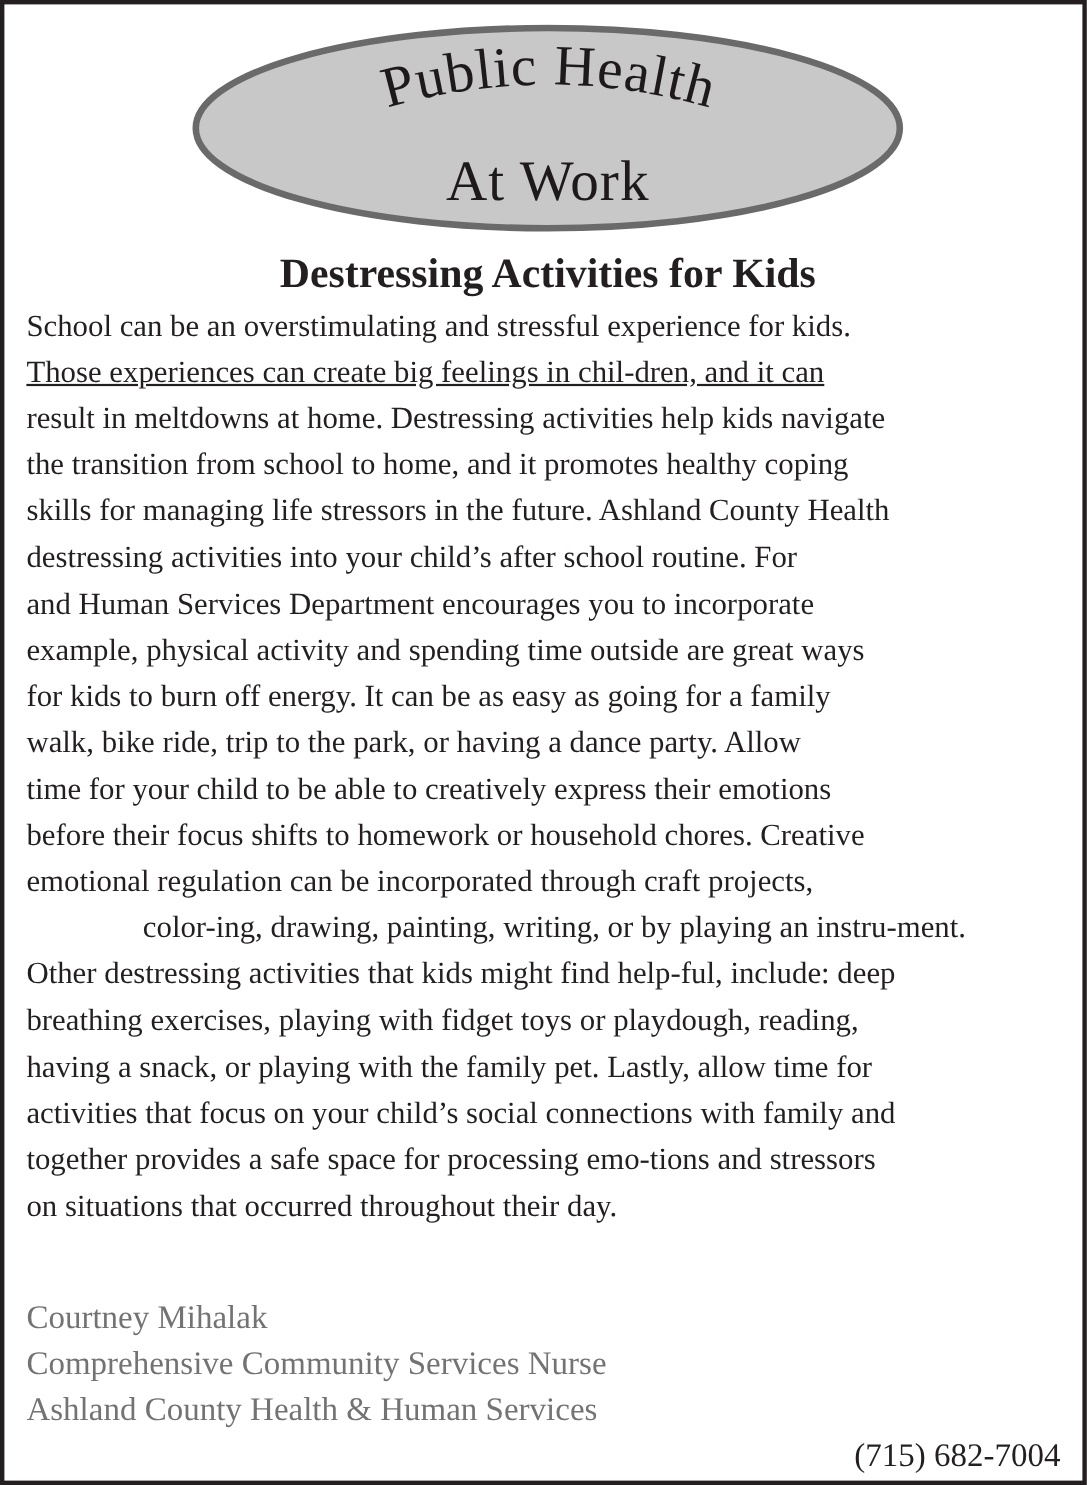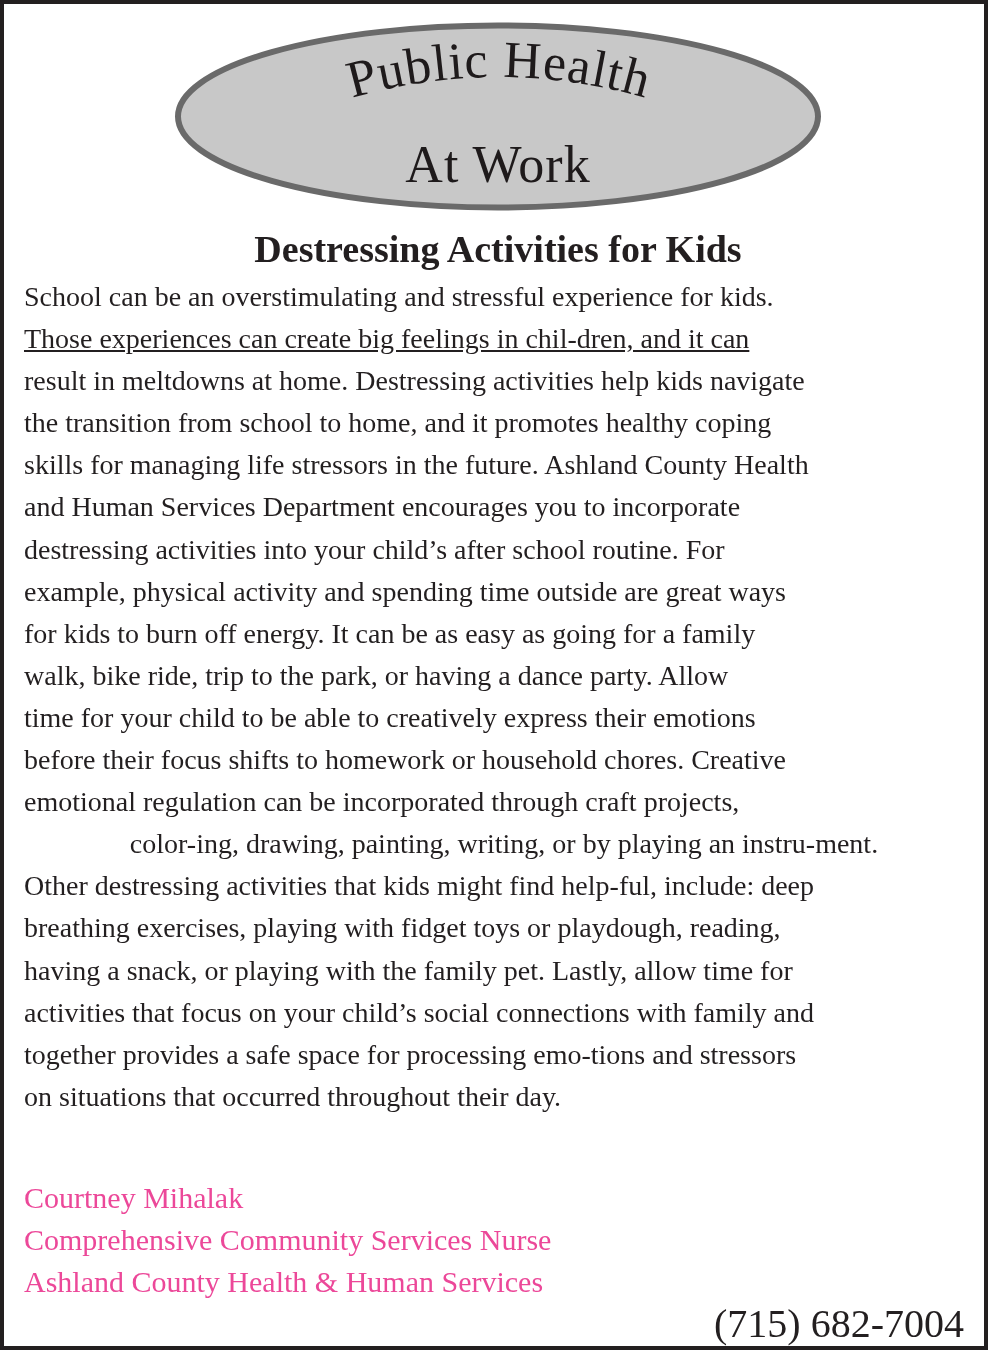--- a/index.html
+++ b/index.html
@@ -60,32 +60,32 @@
     display: block;
     height: 42.1px;
   }
   .signature {
     position: absolute;
     left: 20px;
     top: 1173px;
     font-family: "Liberation Serif", serif;
     font-size: 30px;
     line-height: 42px;
-    color: #ec4899;
+    color: #737373;
     white-space: nowrap;
   }
   .signature .line {
     display: block;
   }
   .phone {
     position: absolute;
     right: 20px;
     top: 1299px;
     font-family: "Liberation Serif", serif;
-    font-size: 40px;
+    font-size: 30px;
     line-height: 42px;
     color: #231f20;
     white-space: nowrap;
   }
 </style>
 </head>
 <body>
 
 <div class="frame">
 
@@ -103,22 +103,22 @@
   </div>
 
   <h1 class="headline">Destressing Activities for Kids</h1>
 
   <div class="body-text">
     <span class="line" style="display: block;">School can be an overstimulating and stressful experience for kids.</span>
     <span class="line" style="display: block; text-decoration: underline;">Those experiences can create big feelings in chil-dren, and it can</span>
     <span class="line" style="display: block;">result in meltdowns at home. Destressing activities help kids navigate</span>
     <span class="line" style="display: block;">the transition from school to home, and it promotes healthy coping</span>
     <span class="line" style="display: block;">skills for managing life stressors in the future. Ashland County Health</span>
+    <span class="line" style="display: block;">destressing activities into your child’s after school routine. For</span>
     <span class="line" style="display: block;">and Human Services Department encourages you to incorporate</span>
-    <span class="line" style="display: block;">destressing activities into your child’s after school routine. For</span>
     <span class="line" style="display: block;">example, physical activity and spending time outside are great ways</span>
     <span class="line" style="display: block;">for kids to burn off energy. It can be as easy as going for a family</span>
     <span class="line" style="display: block;">walk, bike ride, trip to the park, or having a dance party. Allow</span>
     <span class="line" style="display: block;">time for your child to be able to creatively express their emotions</span>
     <span class="line" style="display: block;">before their focus shifts to homework or household chores. Creative</span>
     <span class="line" style="display: block;">emotional regulation can be incorporated through craft projects,</span>
     <span class="line" style="display: block; text-align: center;">color-ing, drawing, painting, writing, or by playing an instru-ment.</span>
     <span class="line" style="display: block;">Other destressing activities that kids might find help-ful, include: deep</span>
     <span class="line" style="display: block;">breathing exercises, playing with fidget toys or playdough, reading,</span>
     <span class="line" style="display: block;">having a snack, or playing with the family pet. Lastly, allow time for</span>

